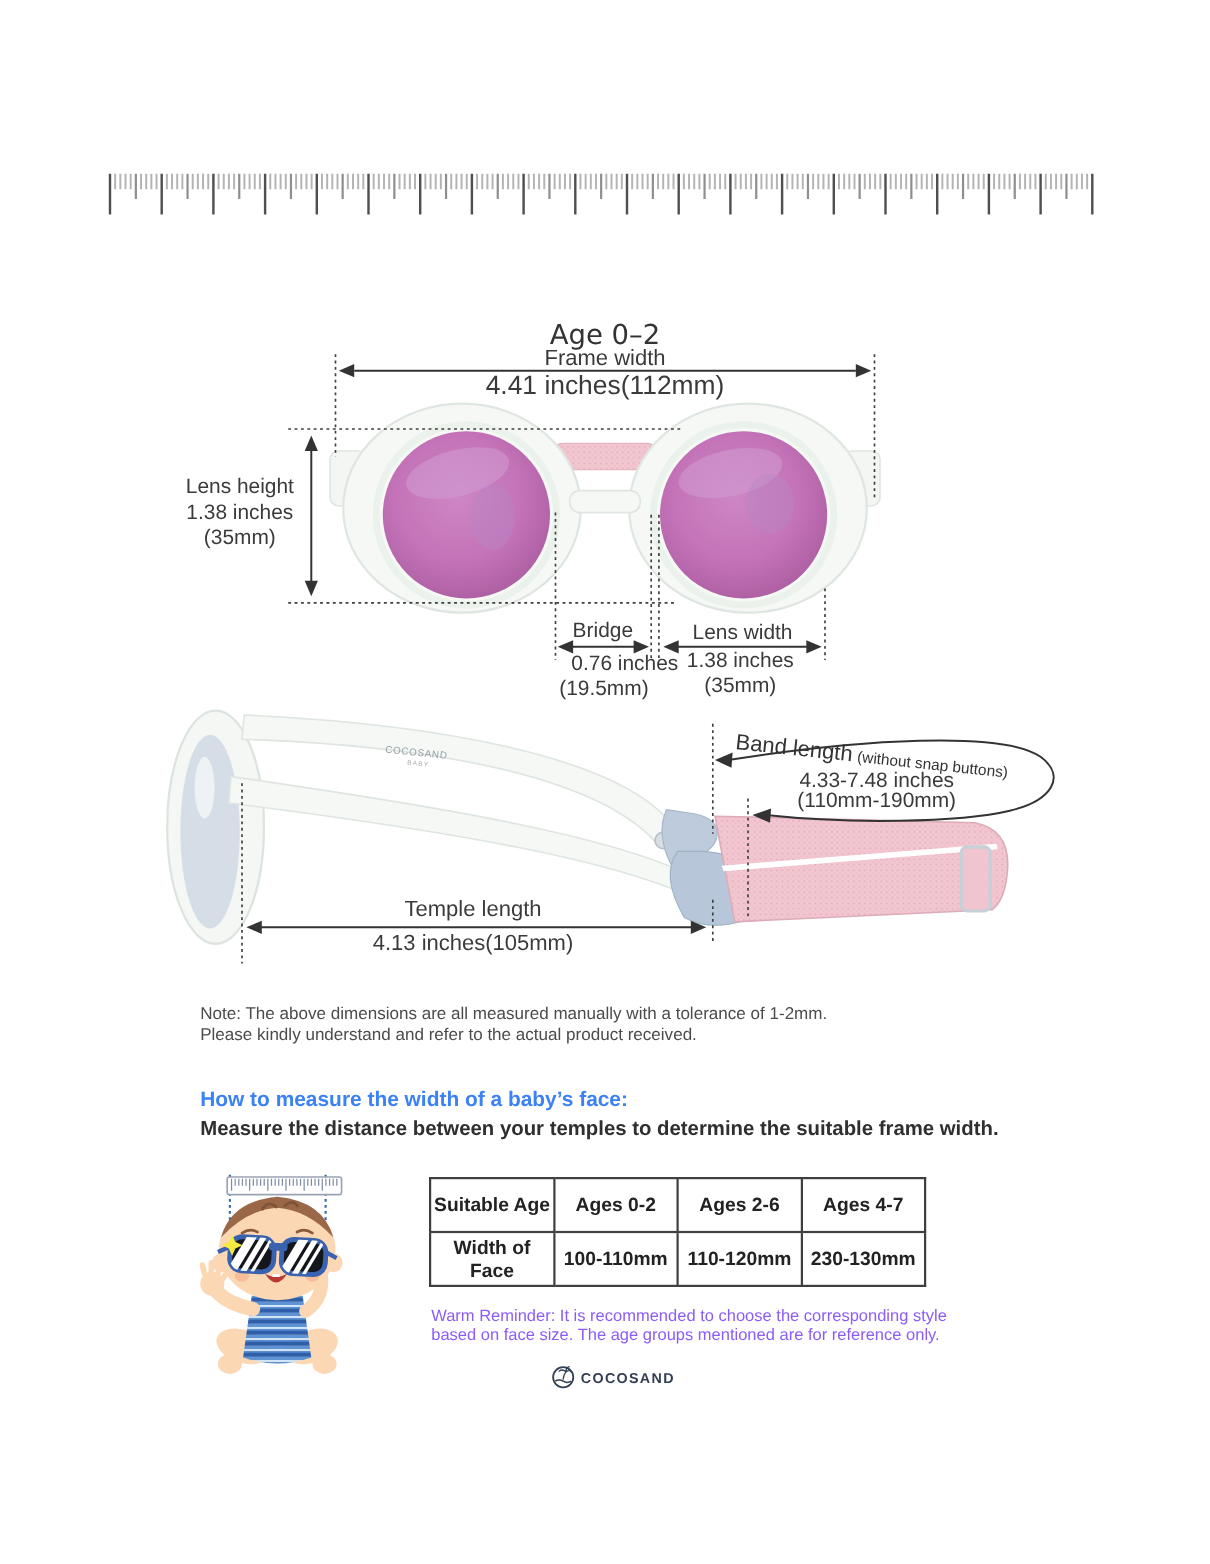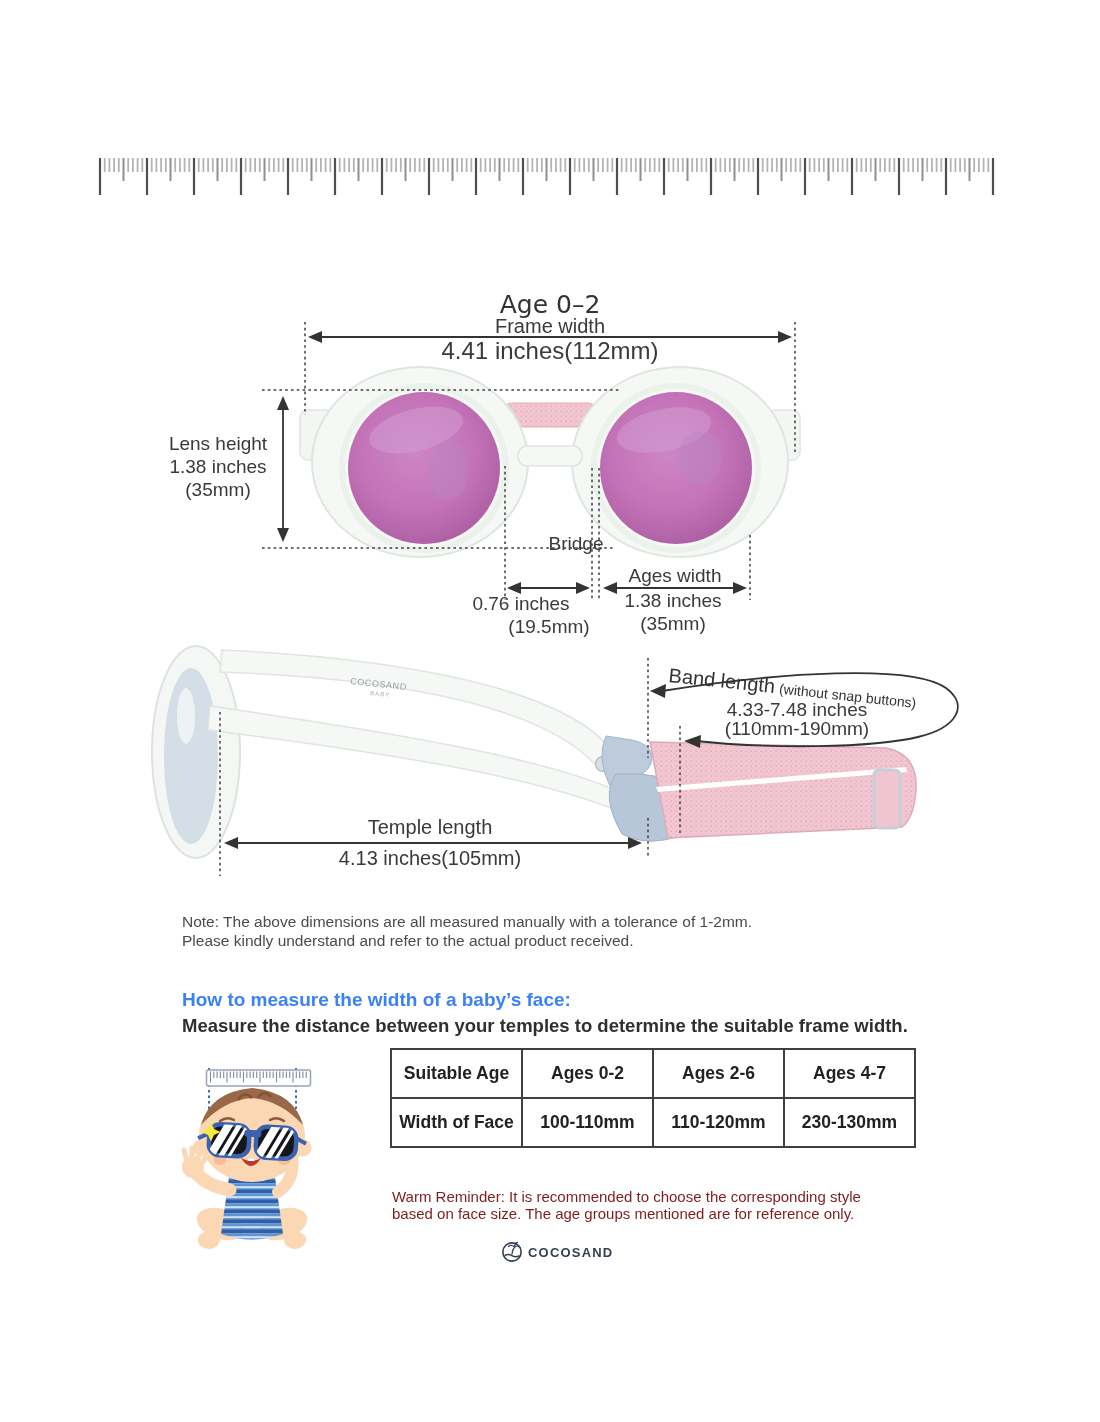--- a/index.html
+++ b/index.html
@@ -12,22 +12,22 @@
          font-family:"DejaVu Sans",sans-serif;font-size:25px;color:#333;white-space:nowrap;margin-top:24px;}
   .lbl{position:absolute;font-size:19px;color:#3a3a3a;white-space:nowrap;
        transform:translate(-50%,-50%);text-align:center;}
   .band-label{position:absolute;left:670px;top:664px;transform:rotate(6deg);transform-origin:left top;
        white-space:nowrap;color:#333;}
   .band-label .big{font-size:20px;}
   .band-label .small{font-size:14px;}
   .note-block{position:absolute;left:182px;top:912px;font-size:15.5px;line-height:19px;color:#4b4b4b;}
   .howto-h{position:absolute;left:182px;top:989px;font-size:19px;font-weight:bold;color:#3b82f6;}
   .howto-s{position:absolute;left:182px;top:1015px;font-size:18.5px;font-weight:bold;color:#2f2f2f;}
-  .warm{position:absolute;left:392px;top:1189px;font-size:15px;line-height:16.5px;color:#7f1d1d;}
-  table.size{position:absolute;left:390px;top:1048px;width:526px;border-collapse:collapse;table-layout:fixed;}
+  .warm{position:absolute;left:392px;top:1189px;font-size:15px;line-height:16.5px;color:#8b5cf6;}
+  table.size{position:absolute;left:390px;top:1070px;width:452px;border-collapse:collapse;table-layout:fixed;}
   table.size td{border:2px solid #3f3f3f;height:47px;text-align:center;vertical-align:middle;
        font-size:17.5px;font-weight:bold;color:#222;padding:0;}
   .logo{position:absolute;left:501px;top:1241px;display:flex;align-items:center;gap:5px;}
   .logo-text{font-size:13px;font-weight:bold;letter-spacing:1.2px;color:#333f52;}
   svg text{font-family:"Liberation Sans",sans-serif;}
   .dash{stroke:#3f3f3f;stroke-width:1.5;stroke-dasharray:2.6 3.2;fill:none;}
   .dim{stroke:#333;stroke-width:1.8;fill:none;}
   .ah{fill:#333;stroke:none;}
 </style>
 </head>
@@ -292,23 +292,23 @@
     <polygon class="ah" points="747,588 733,582 733,594"></polygon>
   </svg>
 
   <div class="lbl" style="left:550px;top:326px;font-size:20px;">Frame width</div>
   <div class="lbl" style="left:550px;top:351px;font-size:24px;">4.41 inches(112mm)</div>
   <div class="lbl" style="left:218px;top:466px;line-height:23px;">
     <div>Lens height</div>
     <div>1.38 inches</div>
     <div>(35mm)</div>
   </div>
-  <div class="lbl" style="left:548px;top:544px;margin-left:28px;">Bridge</div>
-  <div class="lbl" style="left:675px;top:576px;">Ages width</div>
-  <div class="lbl" style="left:521px;top:604px;text-align:right;">0.76 inches</div>
+  <div class="lbl" style="left:548px;top:574px;">Bridge</div>
+  <div class="lbl" style="left:675px;top:576px;">Lens width</div>
+  <div class="lbl" style="left:568px;top:604px;text-align:right;">0.76 inches</div>
   <div class="lbl" style="left:549px;top:627px;">(19.5mm)</div>
   <div class="lbl" style="left:673px;top:601px;">1.38 inches</div>
   <div class="lbl" style="left:673px;top:624px;">(35mm)</div>
 
   <svg class="abs" style="left:0;top:630px;" width="1100" height="280" viewBox="0 630 1100 280">
 
     <ellipse cx="196" cy="752" rx="44" ry="106" fill="#f4f7f4" stroke="#dde3df" stroke-width="2"></ellipse>
     <ellipse cx="191" cy="756" rx="27" ry="88" fill="#cfd9e3" opacity="0.85"></ellipse>
     <ellipse cx="186" cy="716" rx="9" ry="28" fill="#ffffff" opacity="0.6"></ellipse>
 

